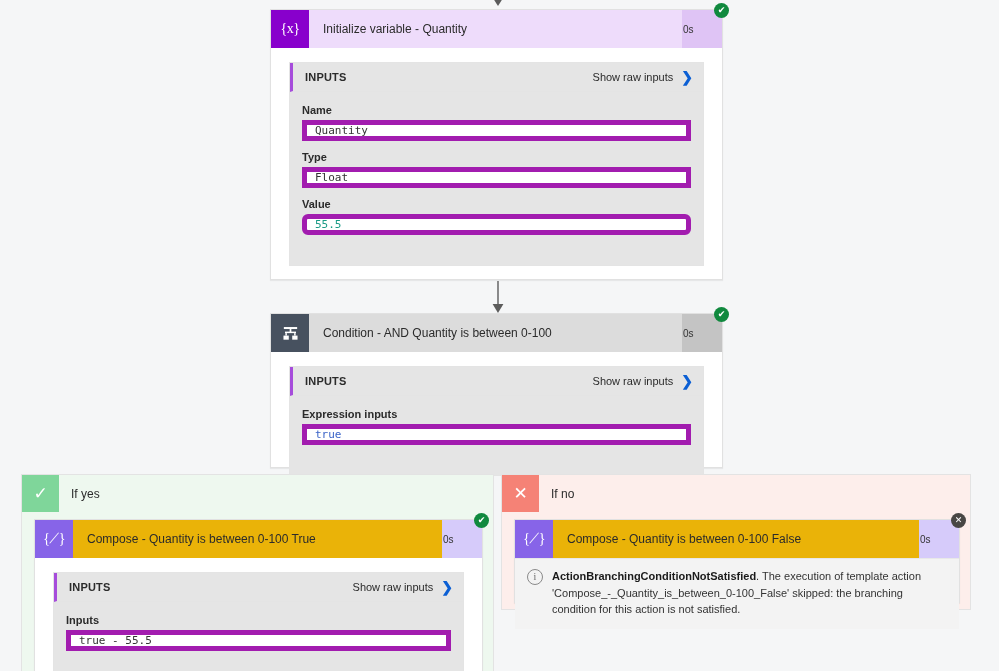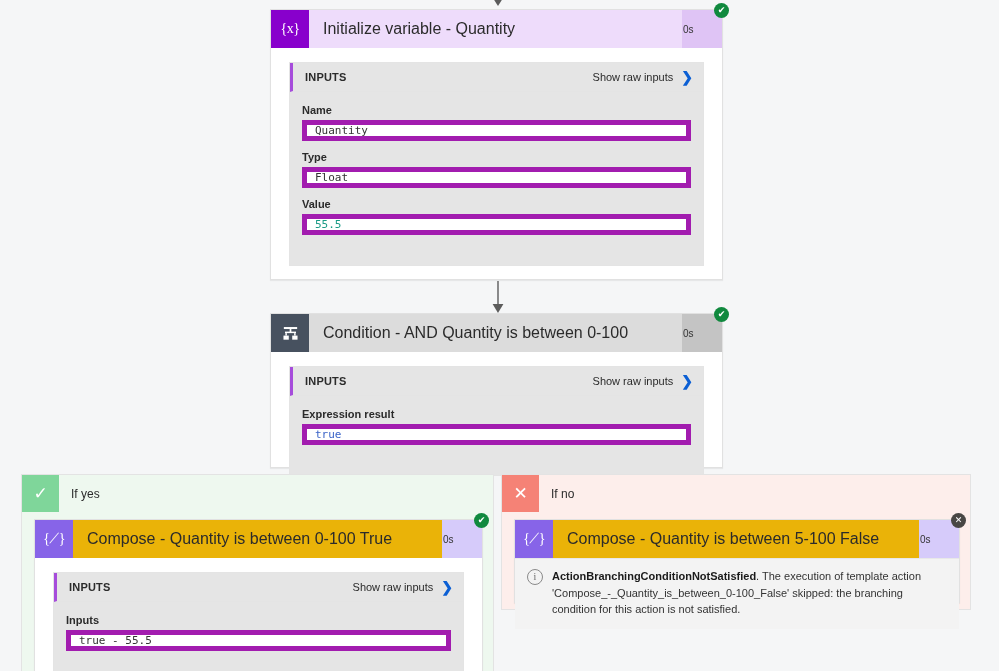--- a/index.html
+++ b/index.html
@@ -37,21 +37,21 @@
     letter-spacing: -0.5px;
   }
   .icon-variable { background: #8800cc; }
   .icon-condition { background: #47515f; }
   .icon-compose  { background: #8764e8; }
 
   .card-title {
     flex: 1;
     display: flex; align-items: center;
     padding-left: 14px;
-    font-size: 16px;
+    font-size: 12px;
     color: #2b2b2b;
   }
   .card-dur {
     width: 40px; min-width: 40px;
     display: flex; align-items: center;
     padding-left: 1px;
     font-size: 10px;
     color: #333;
   }
   .head-variable .card-title, .head-variable .card-dur { background: #eedcfb; }
@@ -117,21 +117,21 @@
   .field-box {
     border: 5px solid #a21caf;
     background: #fff;
     height: 21px;
     display: flex; align-items: center;
     padding: 0 8px;
     font-family: "DejaVu Sans Mono", monospace;
     font-size: 11px;
     color: #333;
   }
-  .val-num  { color: #1a9a85; }
+  .val-num  { color: #1a9a85; border-radius: 6px; }
   .val-bool { color: #3b64c8; }
   .val-mono { color: #333; }
 
   
   .branch {
     position: absolute;
     border: 1px solid #e3e3e3;
   }
   .branch-yes { background: #eef8ef; }
   .branch-no  { background: #fdeeeb; }
@@ -257,21 +257,21 @@
     <div class="card-body">
       <div class="panel">
         <div class="panel-head">
           <span class="lbl">INPUTS</span>
           <span class="spacer"></span>
           <span class="raw-link">Show raw inputs</span>
           <span class="chev">❯</span>
         </div>
         <div class="panel-body">
           <div class="field">
-            <div class="field-label">Expression result</div>
+            <div class="field-label">Expression inputs</div>
             <div class="field-box val-bool">true</div>
           </div>
         </div>
       </div>
     </div>
   </div>
 
   <div class="branch branch-yes" style="left:21px; top:474px; width:473px; height:200px;">
     <div class="branch-head">
       <div class="branch-mark mark-yes">✓</div>
@@ -310,21 +310,21 @@
   <div class="branch branch-no" style="left:501px; top:474px; width:470px; height:136px;">
     <div class="branch-head">
       <div class="branch-mark mark-no">✕</div>
       <div class="branch-label">If no</div>
     </div>
 
     <div class="branch-inner">
       <div class="card" style="position:relative; left:0; top:0; width:446px; height:84px;">
         <div class="card-head head-compose">
           <div class="card-icon icon-compose">{⟋}</div>
-          <div class="card-title">Compose - Quantity is between 5-100 False</div>
+          <div class="card-title">Compose - Quantity is between 0-100 False</div>
           <div class="card-dur">0s</div>
           <div class="badge badge-skip">✕</div>
         </div>
 
         <div class="msg">
           <div class="msg-icon">i</div>
           <div class="msg-text">
             <b>ActionBranchingConditionNotSatisfied</b><span>. The execution of template action 'Compose_-_Quantity_is_between_0-100_False' skipped: the branching condition for this action is not satisfied.</span>
           </div>
         </div>

